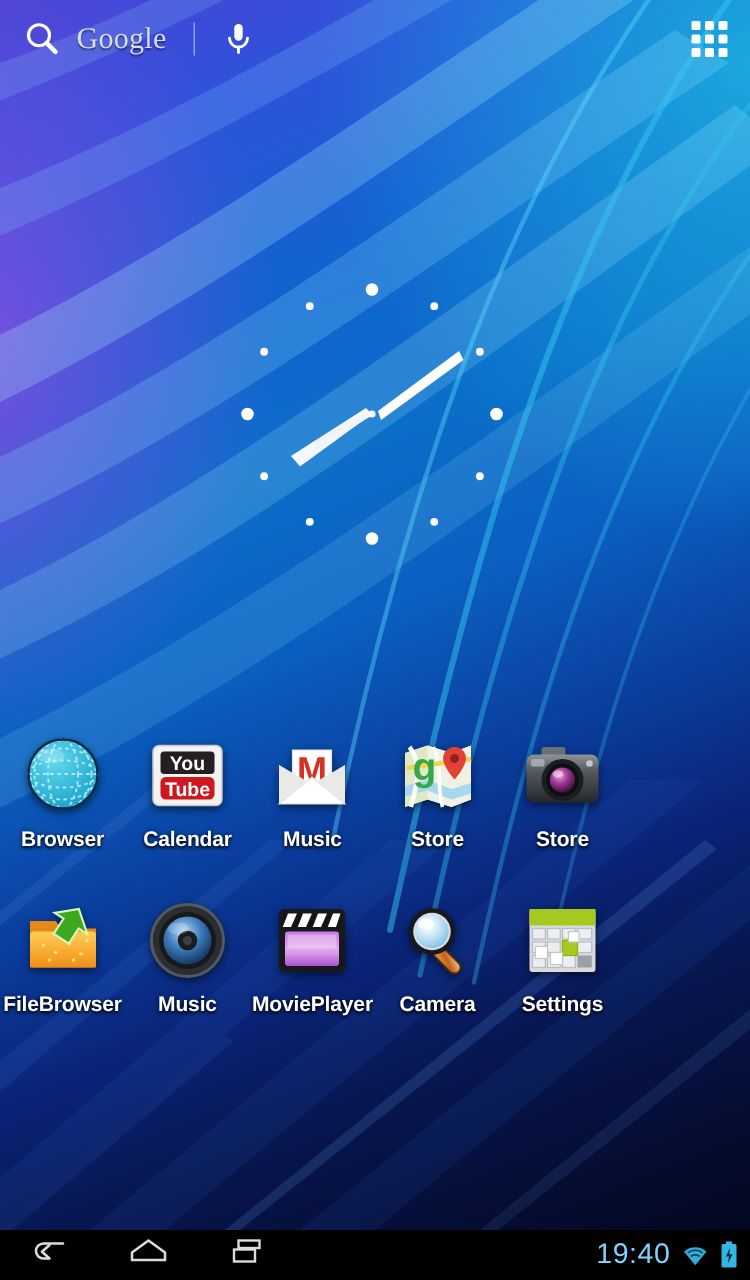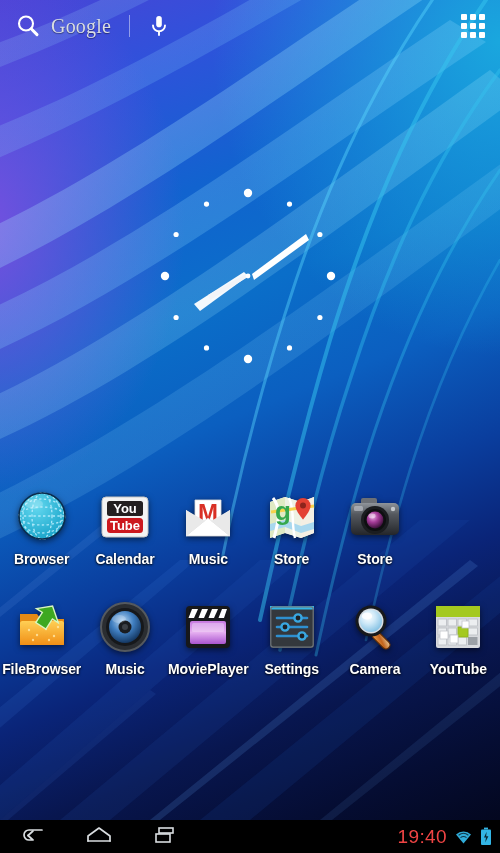--- a/index.html
+++ b/index.html
@@ -87,21 +87,21 @@
   
   #navbar{
     position:absolute; left:0; bottom:0; width:500px; height:33px;
     background:#000; display:flex; align-items:center;
   }
   .nav-btn{ width:66px; height:33px; display:flex; align-items:center; justify-content:center; cursor:pointer; }
   #status-area{
     position:absolute; right:8px; top:0; height:33px;
     display:flex; align-items:center; gap:7px;
   }
-  #clock-text{ font-size:19px; color:#ef4444; letter-spacing:.4px; }
+  #clock-text{ font-size:19px; color:#7dd3fc; letter-spacing:.4px; }
   #wifi-icon{ width:19px; height:19px; }
   #battery-icon{ width:12px; height:19px; }
 </style>
 </head>
 <body>
 
 <div id="wallpaper">
   <div class="streaks">
     <svg width="500" height="820" viewBox="0 0 500 820" preserveAspectRatio="none">
       <defs>
@@ -387,40 +387,20 @@
             <polygon points="31,9 37,9 33,18 27.5,18"></polygon>
             <polygon points="41,9 46,9 43,18 37.5,18"></polygon>
           </g>
           <rect x="9" y="21" width="36" height="23" rx="2" fill="url(#scr)"></rect>
           <rect x="11" y="23" width="32" height="9" rx="1.5" fill="#ffffff" opacity=".30"></rect>
         </svg>
       </span>
       <span class="app-label">MoviePlayer</span>
     </div>
 
-    <div class="app-icon">
-      <span class="icon-art">
-        <svg viewBox="0 0 54 54">
-          <rect x="5" y="6" width="44" height="42" rx="3" fill="#34383d"></rect>
-          <rect x="5" y="6" width="44" height="3.5" fill="#33b5e5"></rect>
-          <rect x="5.8" y="6.8" width="42.4" height="40.4" rx="2.4" fill="none" stroke="#6f767d" stroke-width="1.2"></rect>
-          <g stroke="#2e8fd0" stroke-width="2.6" stroke-linecap="round">
-            <line x1="12" y1="18" x2="42" y2="18"></line>
-            <line x1="12" y1="27" x2="42" y2="27"></line>
-            <line x1="12" y1="36" x2="42" y2="36"></line>
-          </g>
-          <g fill="#1d2024" stroke="#39a7e0" stroke-width="2.4">
-            <circle cx="33" cy="18" r="3.6"></circle>
-            <circle cx="20" cy="27" r="3.6"></circle>
-            <circle cx="37" cy="36" r="3.6"></circle>
-          </g>
-        </svg>
-      </span>
-      <span class="app-label">Settings</span>
-    </div>
 
     <div class="app-icon">
       <span class="icon-art">
         <svg viewBox="0 0 54 54">
           <defs>
             <radialGradient id="lens" cx="38%" cy="32%" r="70%">
               <stop offset="0" stop-color="#ffffff"></stop>
               <stop offset="0.45" stop-color="#cfe9f8"></stop>
               <stop offset="1" stop-color="#86c2e4"></stop>
             </radialGradient>
@@ -459,21 +439,21 @@
           </g>
           <rect x="37" y="37" width="9.5" height="8" fill="#9ba0a6"></rect>
           <rect x="27" y="27" width="10" height="10" fill="#a4c91f" stroke="#8db217" stroke-width=".8"></rect>
           <g fill="#ffffff" stroke="#c3c6ca" stroke-width=".8">
             <rect x="9" y="31" width="8" height="8"></rect>
             <rect x="19" y="35" width="8" height="8"></rect>
             <rect x="31" y="21" width="7" height="7"></rect>
           </g>
         </svg>
       </span>
-      <span class="app-label">YouTube</span>
+      <span class="app-label">Settings</span>
     </div>
   </div>
 </div>
 
 <div id="navbar">
   <div class="nav-btn">
     <span>
       <svg width="26" height="20" viewBox="0 0 26 20">
         <path d="M22 5 H9 a5 5 0 0 0 0 10 H13 L8 10.5" fill="none" stroke="#d9dde0" stroke-width="1.7" stroke-linecap="round" stroke-linejoin="round"></path>
         <path d="M8 10.5 L13 6" fill="none" stroke="#d9dde0" stroke-width="1.7" stroke-linecap="round"></path>

